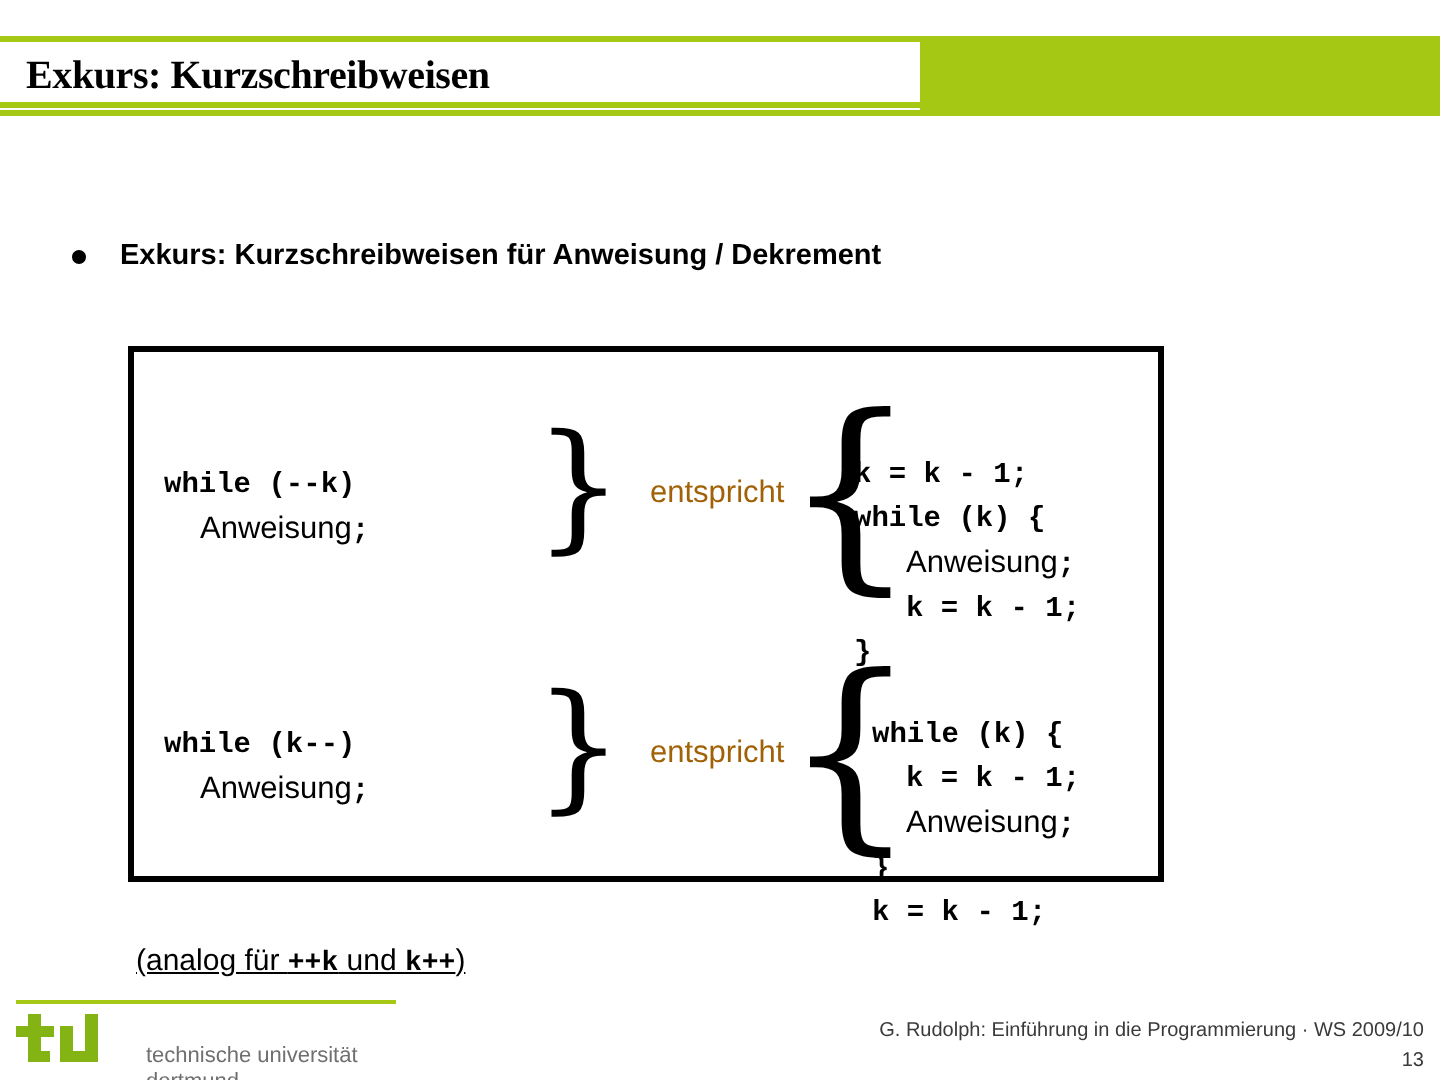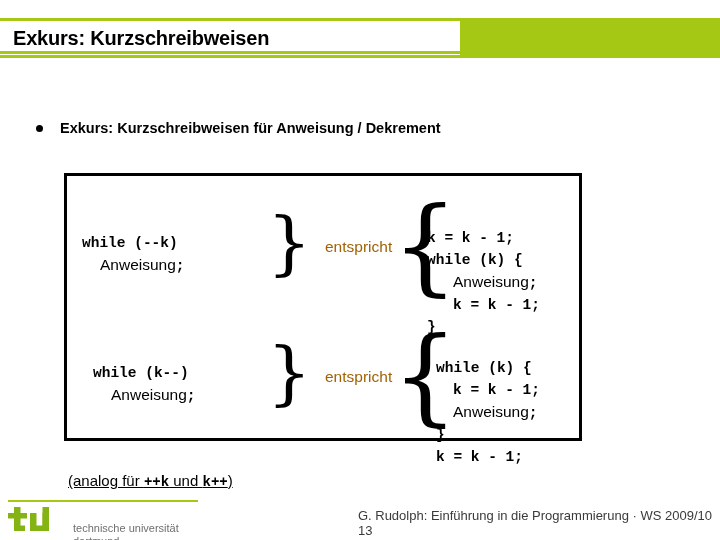--- a/index.html
+++ b/index.html
@@ -6,21 +6,21 @@
   body{
     width:720px;height:540px;
     background:#ffffff;
     font-family:"Liberation Sans", sans-serif;
     overflow:hidden;
     position:relative;
   }
 
   
   .header{
-    position:absolute; left:0; top:18px; width:720px; height:36px;
+    position:absolute; left:0; top:18px; width:720px; height:36px;font-family:Liberation Serif, serif;
   }
   .header-rule-top, .header-rule-bottom{
     position:absolute; left:0; width:720px; height:3px; background:#a5c814;
   }
   .header-rule-top{ top:0; }
   .header-rule-bottom{ bottom:0; }
   .header-green{
     position:absolute; left:0; top:0; width:720px; height:40px; background:#a5c814;
   }
   .header-white{
@@ -107,22 +107,22 @@
     position:absolute; left:8px; top:505px; width:200px; height:30px;
   }
   .logo-mark{
     position:absolute; left:0; top:0; width:46px; height:28px;
   }
   .logo-text{
     position:absolute; left:65px; top:-1px;
     font-size:11px; color:#6f6f6f; line-height:13px; white-space:nowrap;margin-top:18px;
   }
   .footer-right{
-    position:absolute; right:8px; top:508px; 
-    font-size:13px; color:#3a3a3a; line-height:15px; white-space:nowrap;
+    position:absolute; right:8px; top:508px; text-align:right;
+    font-size:10px; color:#3a3a3a; line-height:15px; white-space:nowrap;
   }
   .page-num{ display:block; }
 </style>
 </head>
 <body>
 
 <div class="header">
   <div class="header-green"></div>
   <div class="header-white"></div>
   <div class="header-rule-top"></div>
@@ -154,21 +154,21 @@
       <div class="code-line mono">k = k - 1;</div>
       <div class="code-line mono">while (k) {</div>
       <div class="code-line"><span style="display:inline-block;width:26px;"></span><span class="sans">Anweisung</span><span class="mono">;</span></div>
       <div class="code-line mono"><span style="display:inline-block;width:26px;"></span><span>k = k - 1;</span></div>
       <div class="code-line mono">}</div>
     </div>
   </div>
 
   <div class="eq-row r2 row2">
 
-    <div class="left-code" style="left:15px; top:52px;margin-left:11px;">
+    <div class="left-code" style="left:15px; top:52px;">
       <div class="code-line mono">while (k--)</div>
       <div class="code-line"><span style="display:inline-block;width:18px;"></span><span class="sans">Anweisung</span><span class="mono">;</span></div>
     </div>
 
     <div class="brace" style="left:200px; top:28px; font-size:70px;">}</div>
 
     <div class="entspricht" style="left:258px; top:58px;">entspricht</div>
 
     <div class="brace" style="left:325px; top:14px; font-size:104px;">{</div>
 

